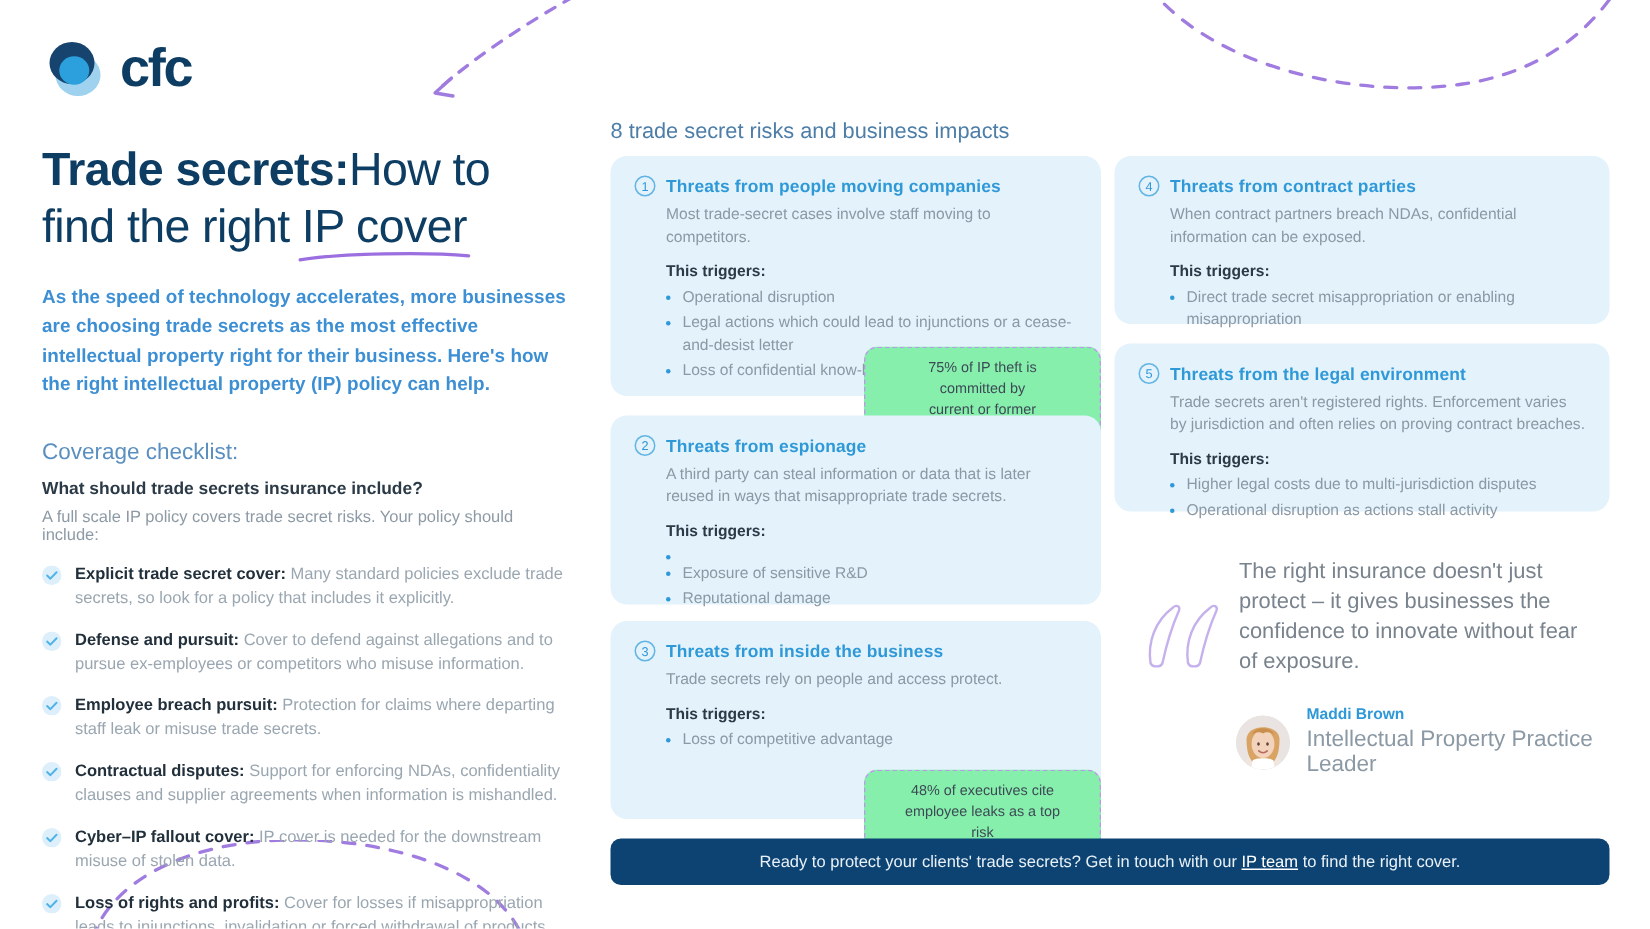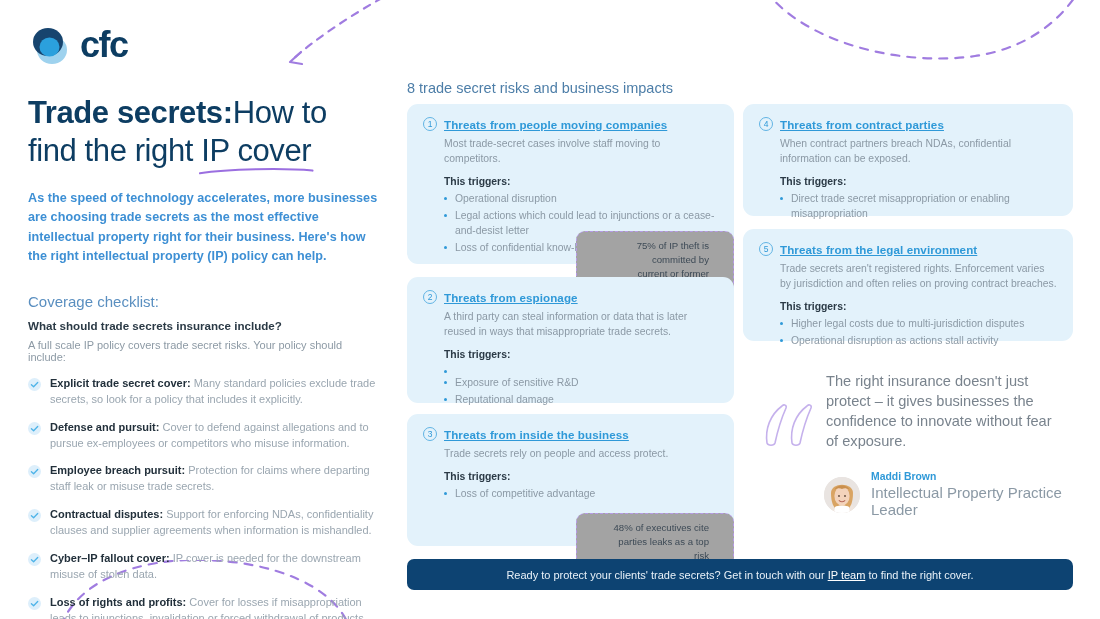--- a/index.html
+++ b/index.html
@@ -47,33 +47,33 @@
   
   .section-title { position: absolute; left: 407px; top: 80px;
                    font-size: 14.5px; color: #4d7ea8; font-weight: 400; }
 
   .card { position: absolute; background: #e3f2fb; border-radius: 11px; }
   .card-inner { padding: 13px 16px 13px 16px; }
   .card-head { display: flex; align-items: center; }
   .num-badge { flex: 0 0 auto; width: 14px; height: 14px; border: 1px solid #61b4e4;
                border-radius: 50%; color: #2f99d8; font-size: 8.5px; line-height: 12px;
                text-align: center; margin-right: 7px; font-weight: 400; }
-  .card-title { font-size: 11.6px; font-weight: 700; color: #2f99d8; letter-spacing: 0.1px; text-decoration: underline; }
+  .card-title { font-size: 11.6px; font-weight: 700; color: #2f99d8; letter-spacing: 0.1px; }
   .card-desc { margin-top: 5px; margin-left: 21px; font-size: 10.4px;
                line-height: 1.45; color: #8b99a5; }
   .triggers-label { margin-top: 10px; margin-left: 21px; font-size: 10.4px;
                     font-weight: 700; color: #2b3a46; }
   .bullets { margin-top: 4px; margin-left: 21px; }
   .bullet { display: flex; align-items: flex-start; margin-bottom: 2px; }
   .bullet-dot { flex: 0 0 auto; width: 3px; height: 3px; border-radius: 50%;
                 background: #2f99d8; margin-top: 6px; margin-right: 8px; }
   .bullet-txt { font-size: 10.4px; line-height: 1.45; color: #8b99a5; }
 
-  .stat-badge { position: absolute; background: #a3a3a3; border: 1px dashed #b79ae8;
-                border-radius: 9px; padding: 7px 24px; text-align: right;
+  .stat-badge { position: absolute; background: #86efac; border: 1px dashed #b79ae8;
+                border-radius: 9px; padding: 7px 24px; text-align: center;
                 font-size: 9.6px; line-height: 1.45; color: #3d4a56; }
 
   
   .quote-block { position: absolute; left: 762px; top: 372px; width: 300px; }
   .quote-row { display: flex; align-items: flex-end; }
   .quote-mark { flex: 0 0 auto; margin-right: 10px; margin-top: 2px; }
   .quote-text { font-size: 14.6px; line-height: 1.36; color: #79838d; font-weight: 400; }
   .author-row { display: flex; align-items: center; margin-top: 20px; margin-left: 62px; }
   .avatar { flex: 0 0 auto; width: 36px; height: 36px; border-radius: 50%;
             overflow: hidden; margin-right: 11px; background: #e7e3e0; position: relative; }
@@ -261,21 +261,21 @@
       <div class="bullets">
         <div class="bullet">
             <span class="bullet-dot"></span>
             <span class="bullet-txt">Loss of competitive advantage</span>
           </div>
       </div>
     </div>
   </div>
   <div class="stat-badge" style="left:576px; top:513px; width:158px;">
     <div>48% of executives cite</div>
-    <div>parties leaks as a top risk</div>
+    <div>employee leaks as a top risk</div>
   </div>
 
   <div class="card" style="left:743px; top:104px; width:330px; height:112px;">
     <div class="card-inner">
       <div class="card-head">
         <span class="num-badge">4</span>
         <span class="card-title">Threats from contract parties</span>
       </div>
       <div class="card-desc">When contract partners breach NDAs, confidential information can be exposed.</div>
       <div class="triggers-label">This triggers:</div>

